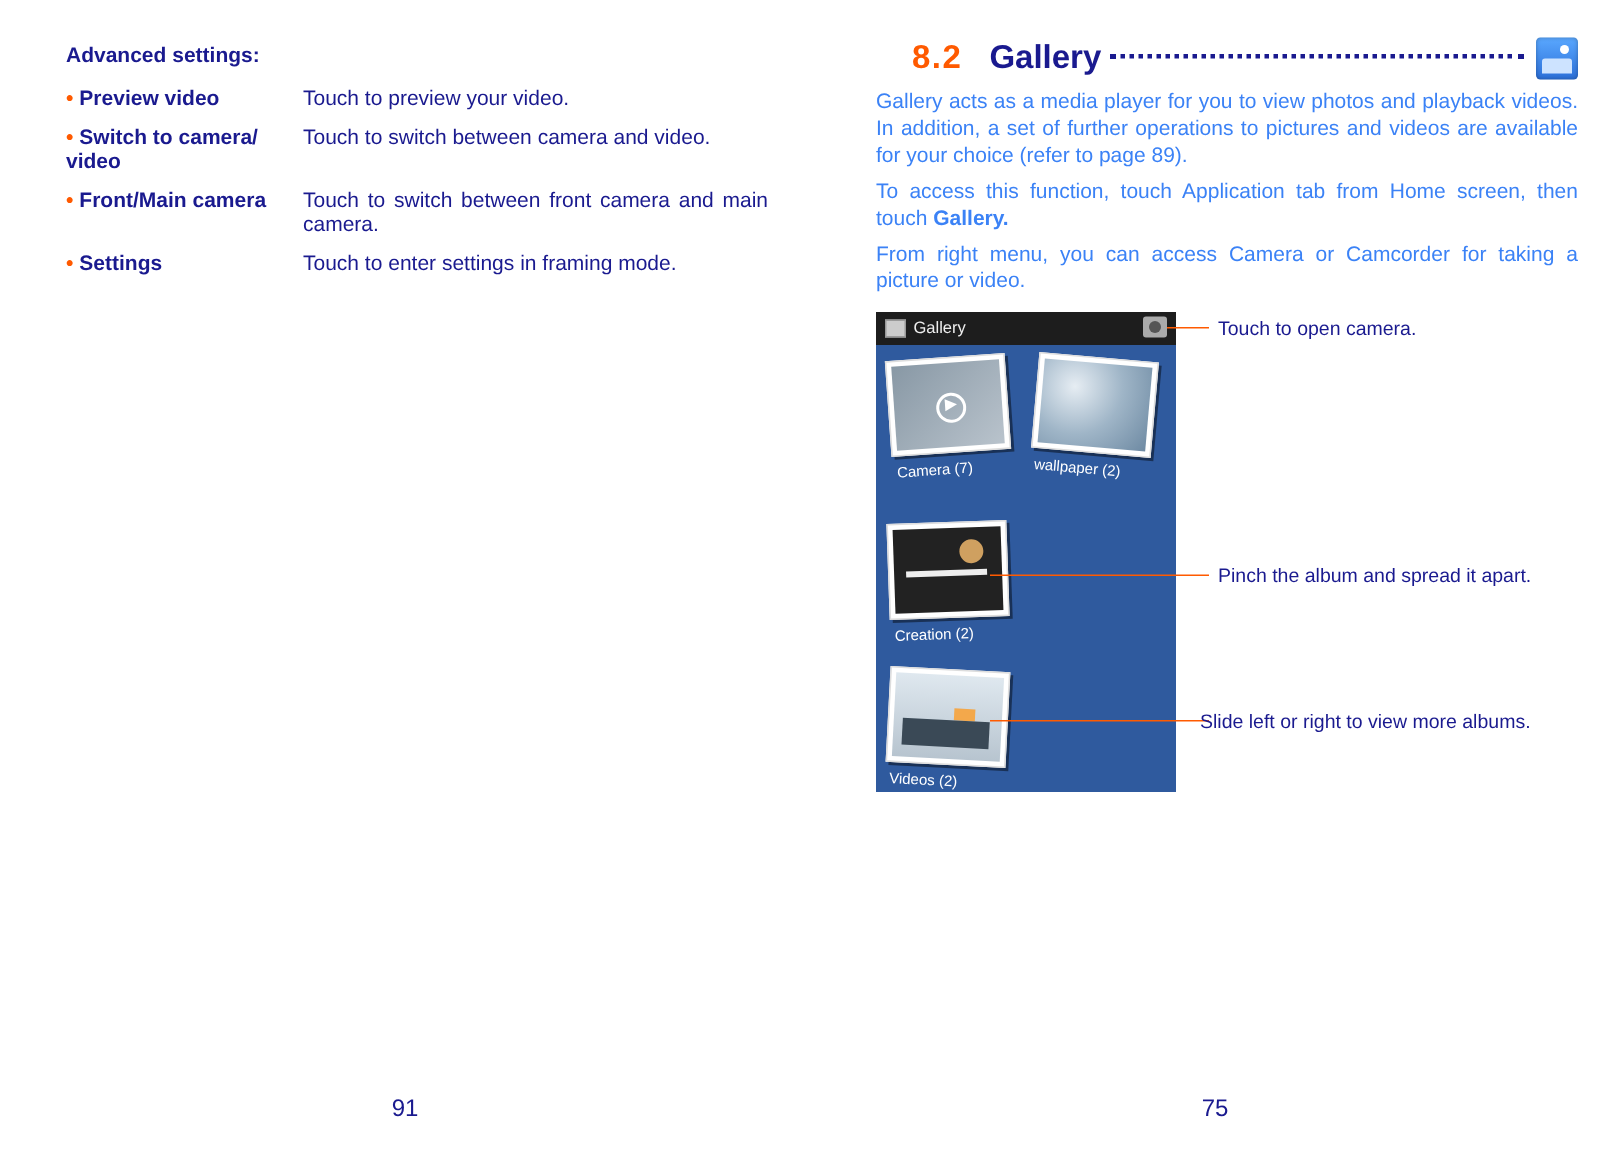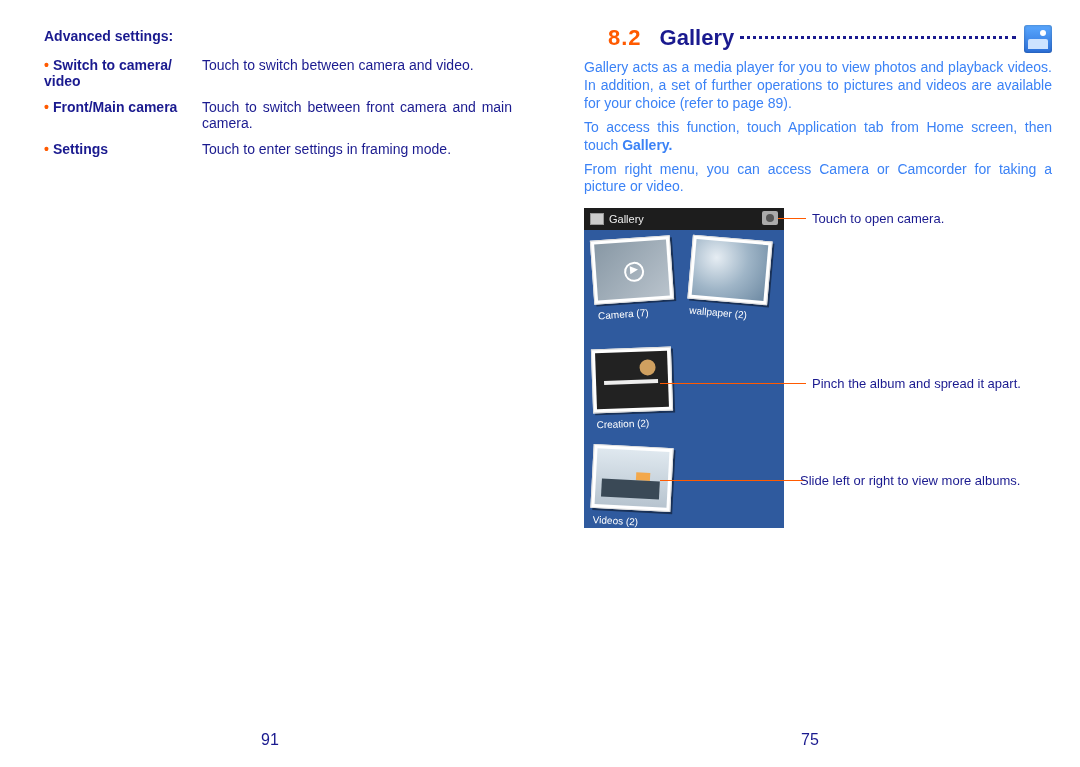--- a/index.html
+++ b/index.html
@@ -124,20 +124,24 @@
   }
 </style>
 </head>
 <body>
 
 <div class="page left-page">
   <div class="h-adv">Advanced settings:</div>
 
   <table class="settings-table">
     <tbody>
+        <tr>
+      <td class="col-label"><span class="bul">•</span><span>Preview video</span></td>
+      <td class="col-desc">Touch to preview your video.</td>
+    </tr>
     <tr>
       <td class="col-label"><span class="bul">•</span><span style="white-space:pre-line">Switch to camera/
 video</span></td>
       <td class="col-desc">Touch to switch between camera and video.</td>
     </tr>
     <tr>
       <td class="col-label"><span class="bul">•</span><span>Front/Main camera</span></td>
       <td class="col-desc">Touch to switch between front camera and main camera.</td>
     </tr>
     <tr>

